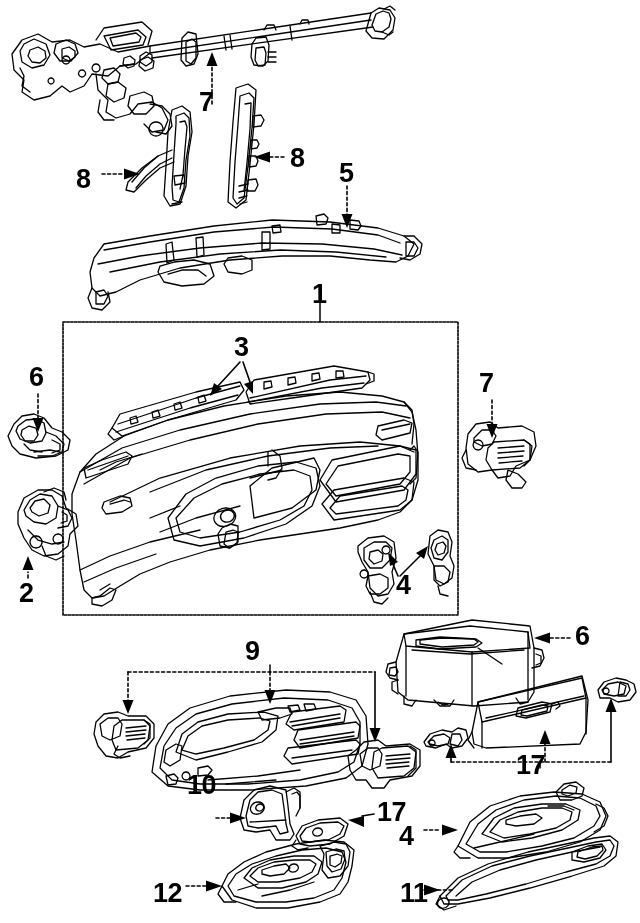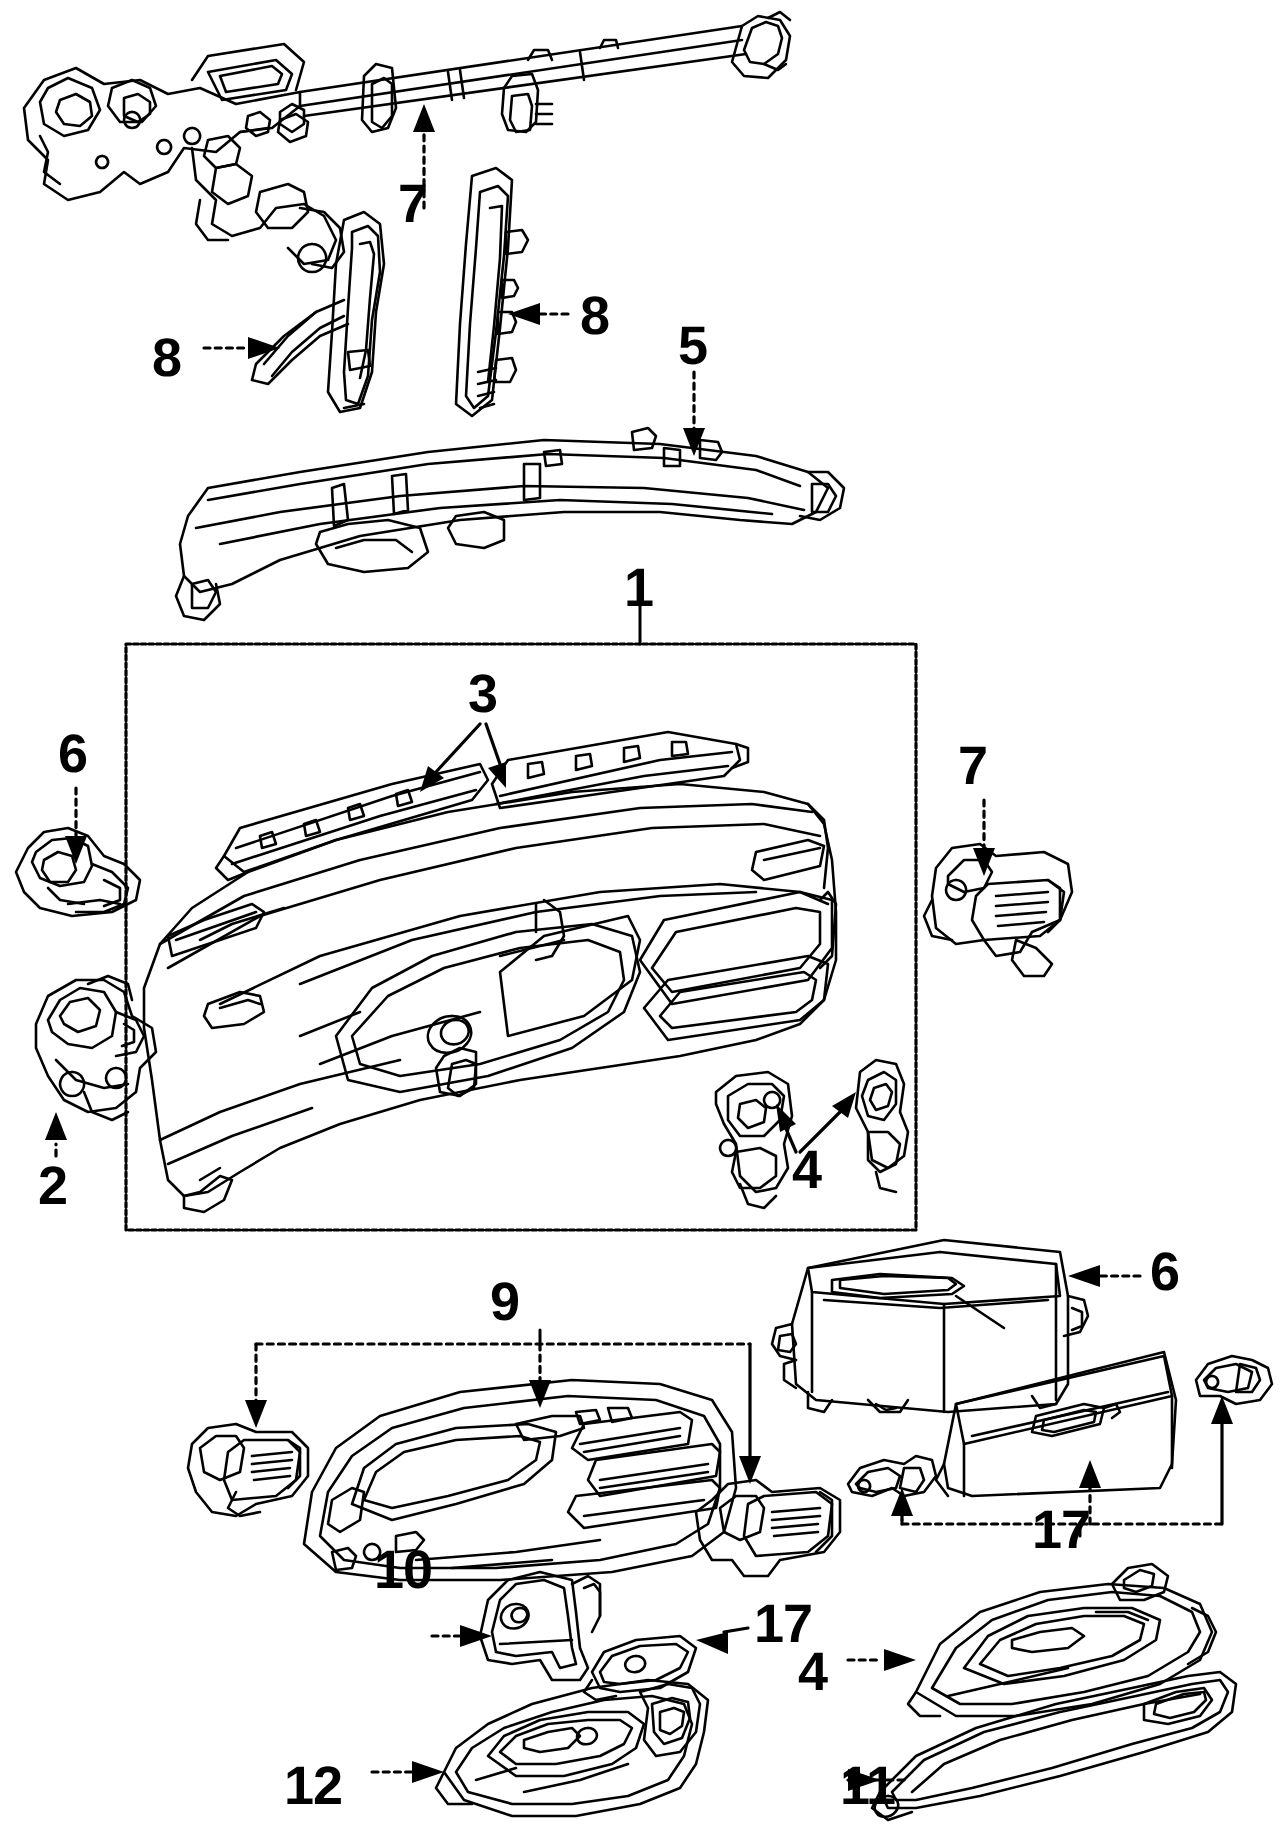--- a/index.html
+++ b/index.html
@@ -603,16 +603,16 @@
   <div class="callout" style="left:29px;top:364px;">6</div>
   <div class="callout" style="left:19px;top:580px;">2</div>
   <div class="callout" style="left:479px;top:370px;">7</div>
   <div class="callout" style="left:396px;top:572px;">4</div>
   <div class="callout" style="left:245px;top:638px;">9</div>
   <div class="callout" style="left:575px;top:623px;">6</div>
   <div class="callout" style="left:516px;top:752px;">17</div>
   <div class="callout" style="left:187px;top:772px;">10</div>
   <div class="callout" style="left:377px;top:799px;">17</div>
   <div class="callout" style="left:399px;top:823px;">4</div>
-  <div class="callout" style="left:142px;top:880px;">12</div>
-  <div class="callout" style="left:420px;top:880px;">11</div>
+  <div class="callout" style="left:153px;top:880px;">12</div>
+  <div class="callout" style="left:400px;top:880px;">11</div>
 
 </div>
 
 </body></html>

